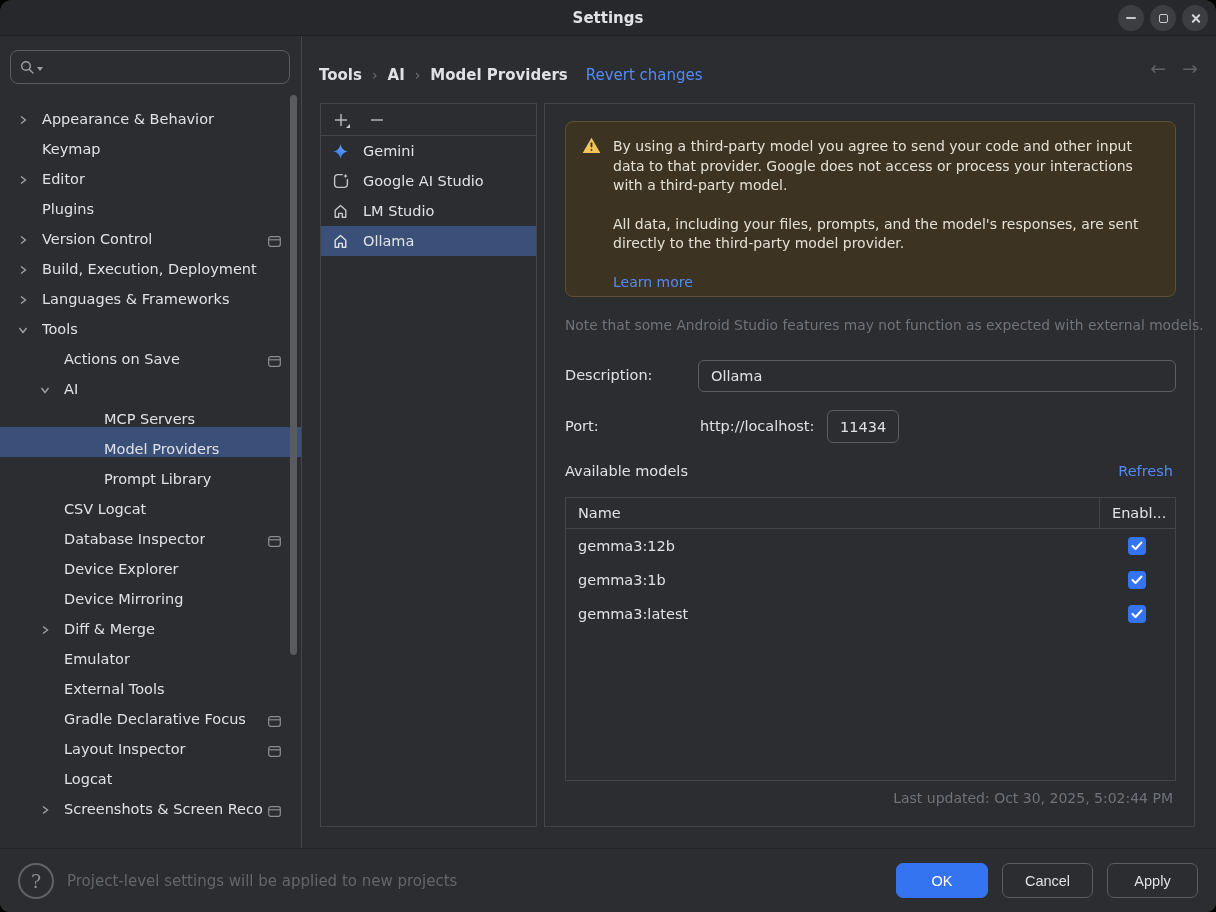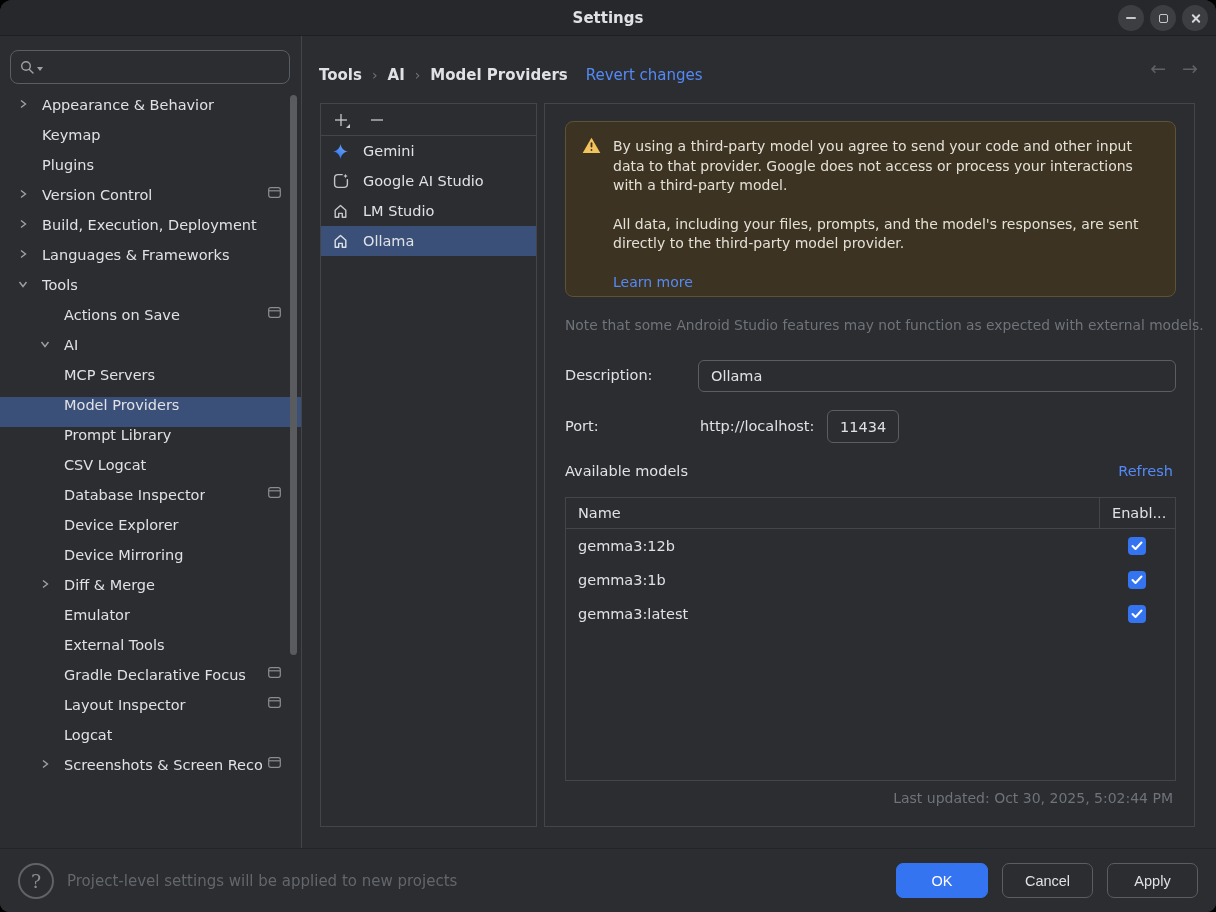--- a/index.html
+++ b/index.html
@@ -26,22 +26,22 @@
   .main-row { height:812px; display:flex; flex:0 0 auto; }
   .sidebar { width:302px; border-right:1px solid #43454a; position:relative; flex:0 0 auto; }
   .search-box { position:absolute; left:10px; top:14px; width:280px; height:34px;
     border:1px solid #5a5d63; border-radius:8px; display:flex; align-items:center; padding:0 9px; gap:2px; }
   .search-box input { background:transparent; border:none; outline:none; color:#dfe1e5;
     font:14px "DejaVu Sans",sans-serif; flex:1; }
   .caret-down { width:0; height:0; border-left:3.5px solid transparent; border-right:3.5px solid transparent;
     border-top:4px solid #9da0a6; margin-top:4px; }
 
   .tree { position:absolute; left:0; right:0; top:61px; bottom:0; overflow:hidden; }
-  .trow { height:30px; display:flex; align-items:flex-start; padding-right:20px; font-size:14.5px; }
-  .trow.l1 { padding-left:16px; } .trow.l2 { padding-left:38px; } .trow.l3 { padding-left:64px; }
+  .trow { height:30px; display:flex; align-items:flex-end; padding-right:20px; font-size:14.5px; }
+  .trow.l1 { padding-left:16px; } .trow.l2 { padding-left:38px; } .trow.l3 { padding-left:104px; }
   .chev { width:14px; height:14px; margin-right:12px; flex:0 0 auto;
     display:flex; align-items:center; justify-content:center; }
   .tlabel { white-space:nowrap; overflow:hidden; }
   .trow.sel { background:#3b5079; }
   .badge { margin-left:auto; display:flex; flex:0 0 auto; padding-left:6px; }
   .sb-thumb { position:absolute; right:4px; top:59px; width:7px; height:560px;
     background:#595b5e; border-radius:4px; }
 
   .main { flex:1; display:flex; flex-direction:column; position:relative; }
   .crumbbar { height:67px; position:relative; display:flex; align-items:center;
@@ -144,20 +144,28 @@
                 <path d="M3 1.5 L7.5 5 L3 8.5" fill="none" stroke="#9da0a6" stroke-width="1.4"></path>
               </svg>
             </span>
             <span class="tlabel">Appearance &amp; Behavior</span>
           </div>
         <div class="trow l1">
             <span class="chev"></span>
             <span class="tlabel">Keymap</span>
           </div>
         <div class="trow l1">
+            <span class="chev">
+              <svg width="10" height="10" viewBox="0 0 10 10">
+                <path d="M3 1.5 L7.5 5 L3 8.5" fill="none" stroke="#9da0a6" stroke-width="1.4"></path>
+              </svg>
+            </span>
+            <span class="tlabel">Editor</span>
+          </div>
+        <div class="trow l1">
             <span class="chev"></span>
             <span class="tlabel">Plugins</span>
           </div>
         <div class="trow l1">
             <span class="chev">
               <svg width="10" height="10" viewBox="0 0 10 10">
                 <path d="M3 1.5 L7.5 5 L3 8.5" fill="none" stroke="#9da0a6" stroke-width="1.4"></path>
               </svg>
             </span>
             <span class="tlabel">Version Control</span>

